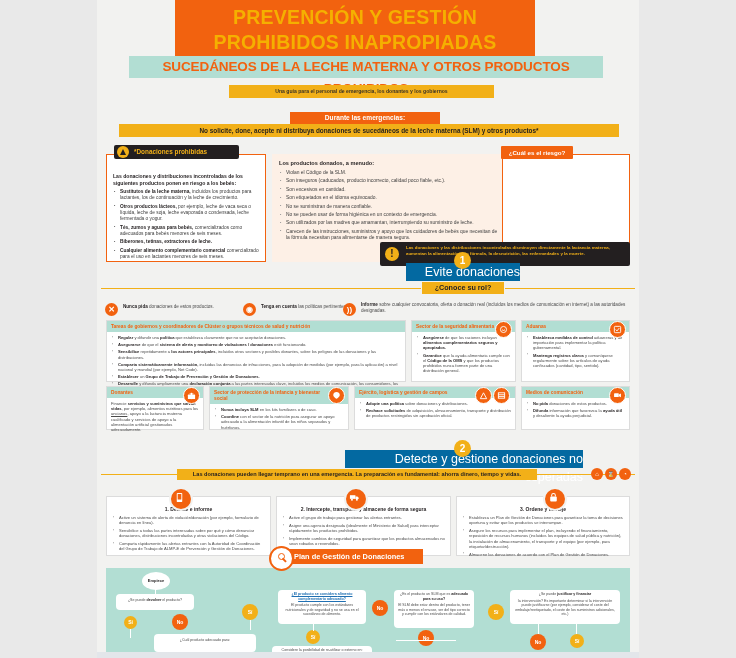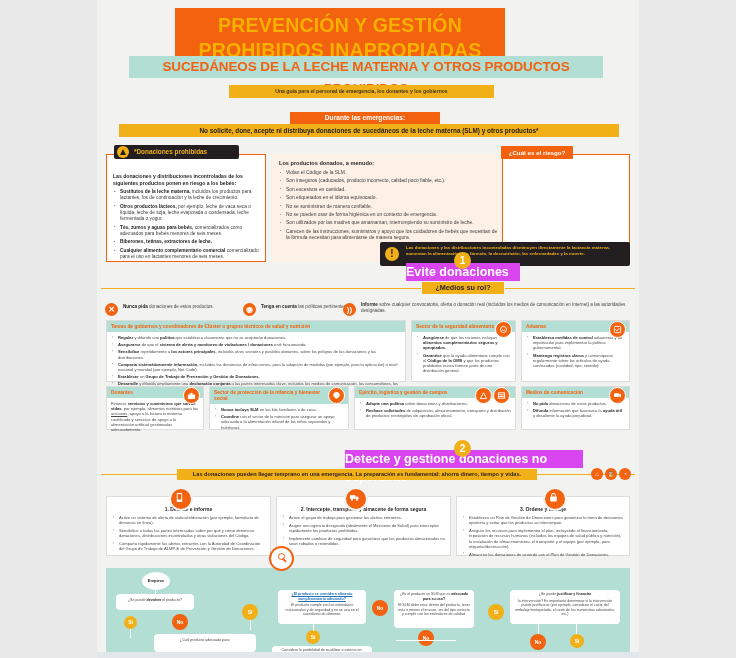--- a/index.html
+++ b/index.html
@@ -11,21 +11,21 @@
   }
   .page{
     position:absolute;left:97px;top:0;width:542px;height:658px;
     background:#f2f2f0;
   }
   .side{position:absolute;top:0;width:97px;height:658px;background:#e9e9e9;}
   .side.l{left:0;} .side.r{left:639px;width:97px;}
 
   
   .hdr-title{
-    position:absolute;left:78px;top:8px;width:330px;height:57px;
+    position:absolute;left:78px;top:0;width:360px;height:57px;
     background:#f2620f;color:#f5b000;
     font-size:19.5px;font-weight:bold;line-height:25px;
     text-align:center;padding-top:5px;box-sizing:border-box;
     letter-spacing:.2px;
   }
   .hdr-sub{
     position:absolute;left:32px;top:56px;width:474px;height:22px;
     background:#b2ded3;color:#f2620f;
     font-size:13.5px;font-weight:bold;text-align:center;line-height:22px;
     letter-spacing:-.1px;
@@ -101,22 +101,22 @@
   .bang{position:absolute;left:5px;top:5px;width:14px;height:14px;border-radius:50%;background:#f2b018;
         color:#231f20;font-size:10px;font-weight:bold;text-align:center;line-height:14px;}
 
   
   .num-badge{
     position:absolute;width:17px;height:17px;border-radius:50%;
     background:#f2b018;color:#ffffff;font-size:10px;font-weight:bold;
     text-align:center;line-height:17px;z-index:4;
   }
   .band-title{
-    position:absolute;background:#d946ef;color:#ffffff;
-    font-size:12.5px;font-weight:bold;text-align:left;
+    position:absolute;background:#0369a1;color:#ffffff;
+    font-size:12.5px;font-weight:normal;text-align:right;
   }
   .sub-chip{
     position:absolute;background:#f2b018;color:#231f20;
     font-size:7.2px;font-weight:bold;text-align:center;
   }
   .hr-line{position:absolute;height:1px;background:#f2b018;}
 
   
   .rolestrip{position:absolute;left:0;top:300px;width:542px;height:22px;}
   .role-item{position:absolute;font-size:4.6px;color:#4a4a4a;line-height:6px;}
@@ -228,21 +228,21 @@
     <div class="riesgo-head">¿Cuál es el riesgo?</div>
 
     <div class="risk-bar">
       <div class="bang">!</div>
       <div class="rtxt">Las donaciones y las distribuciones incontroladas disminuyen directamente la lactancia materna, aumentan la alimentación con fórmula, la desnutrición, las enfermedades y la muerte.</div>
     </div>
   </div>
 
   <div class="num-badge" style="left:357px;top:252px;">1</div>
   <div class="band-title" style="left:309px;top:263px;width:114px;height:18px;line-height:18px;">Evite donaciones</div>
-  <div class="sub-chip" style="left:325px;top:282px;width:82px;height:12px;line-height:12px;">¿Medios su rol?</div>
+  <div class="sub-chip" style="left:325px;top:282px;width:82px;height:12px;line-height:12px;">¿Conoce su rol?</div>
   <div class="hr-line" style="left:4px;top:288px;width:320px;"></div>
   <div class="hr-line" style="left:408px;top:288px;width:130px;"></div>
 
   <div class="rolestrip">
     <div class="rc" style="left:8px;top:3px;">✕</div>
     <div class="role-item" style="left:26px;top:4px;width:110px;">
       <b>Nunca pida</b><span> donaciones de estos productos.</span>
     </div>
     <div class="rc" style="left:146px;top:3px;">◉</div>
     <div class="role-item" style="left:164px;top:4px;width:90px;">
@@ -481,15 +481,16 @@
       <div style="margin-top:2px;"> la intervención? Es importante determinar si la intervención puede justificarse (por ejemplo, considerar el coste del embalaje/reetiquetado, el coste de los suministros adicionales, etc.)</div>
     </div>
     <div class="fcircle fno" style="left:424px;top:66px;width:16px;height:16px;line-height:16px;">No</div>
     <div class="fcircle fyes" style="left:464px;top:66px;width:14px;height:14px;line-height:14px;">Sí</div>
     <div class="fline" style="left:470px;top:56px;width:1px;height:10px;"></div>
     <div class="fline" style="left:432px;top:56px;width:1px;height:10px;"></div>
     <div class="fline" style="left:290px;top:72px;width:60px;height:1px;"></div>
   </div>
 
   <div class="fmag"></div>
+  <div class="fbanner">Plan de Gestión de Donaciones</div>
 
   <div class="bot-strip"></div>
 </div>
 
 </body></html>

